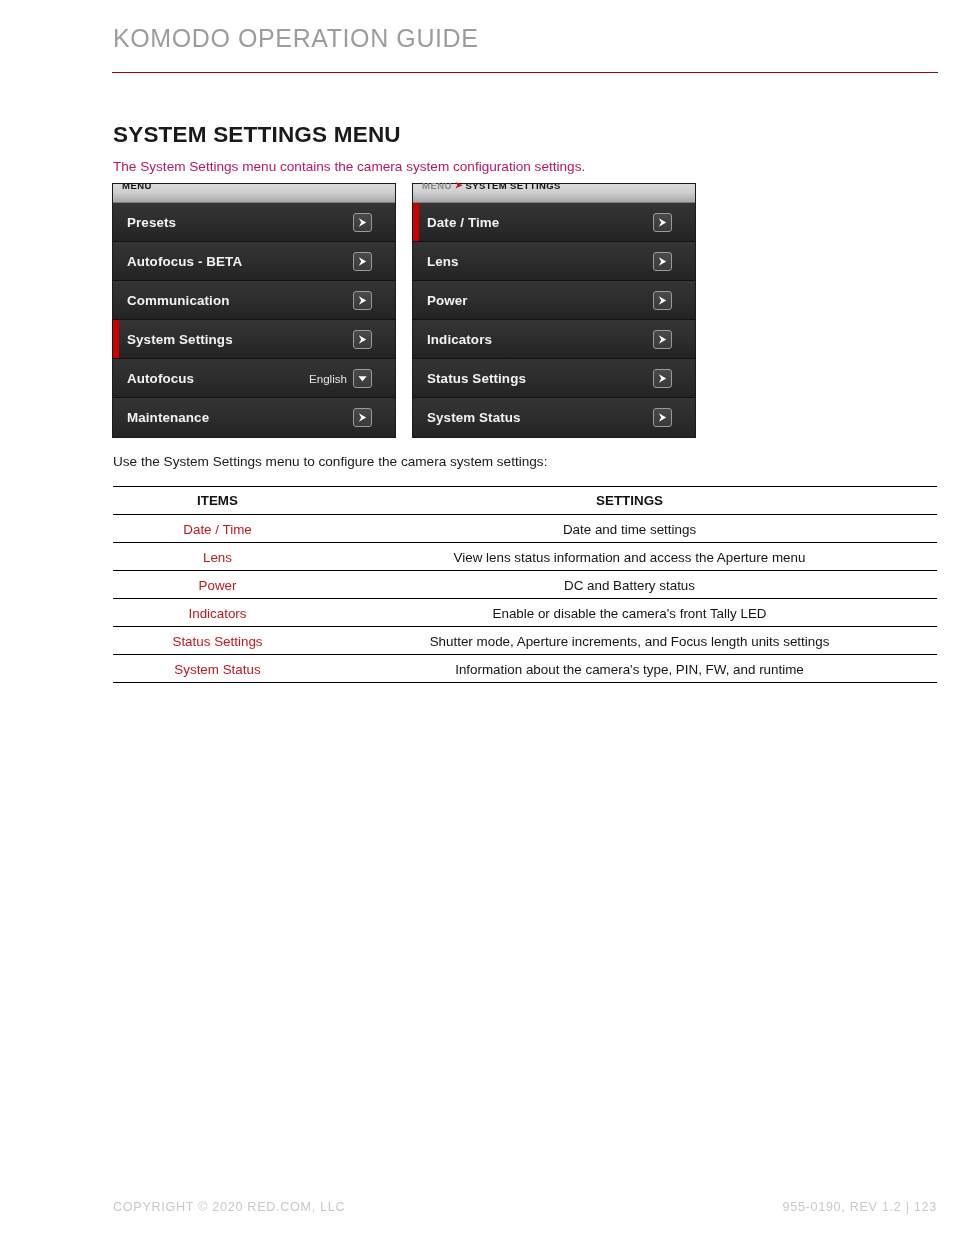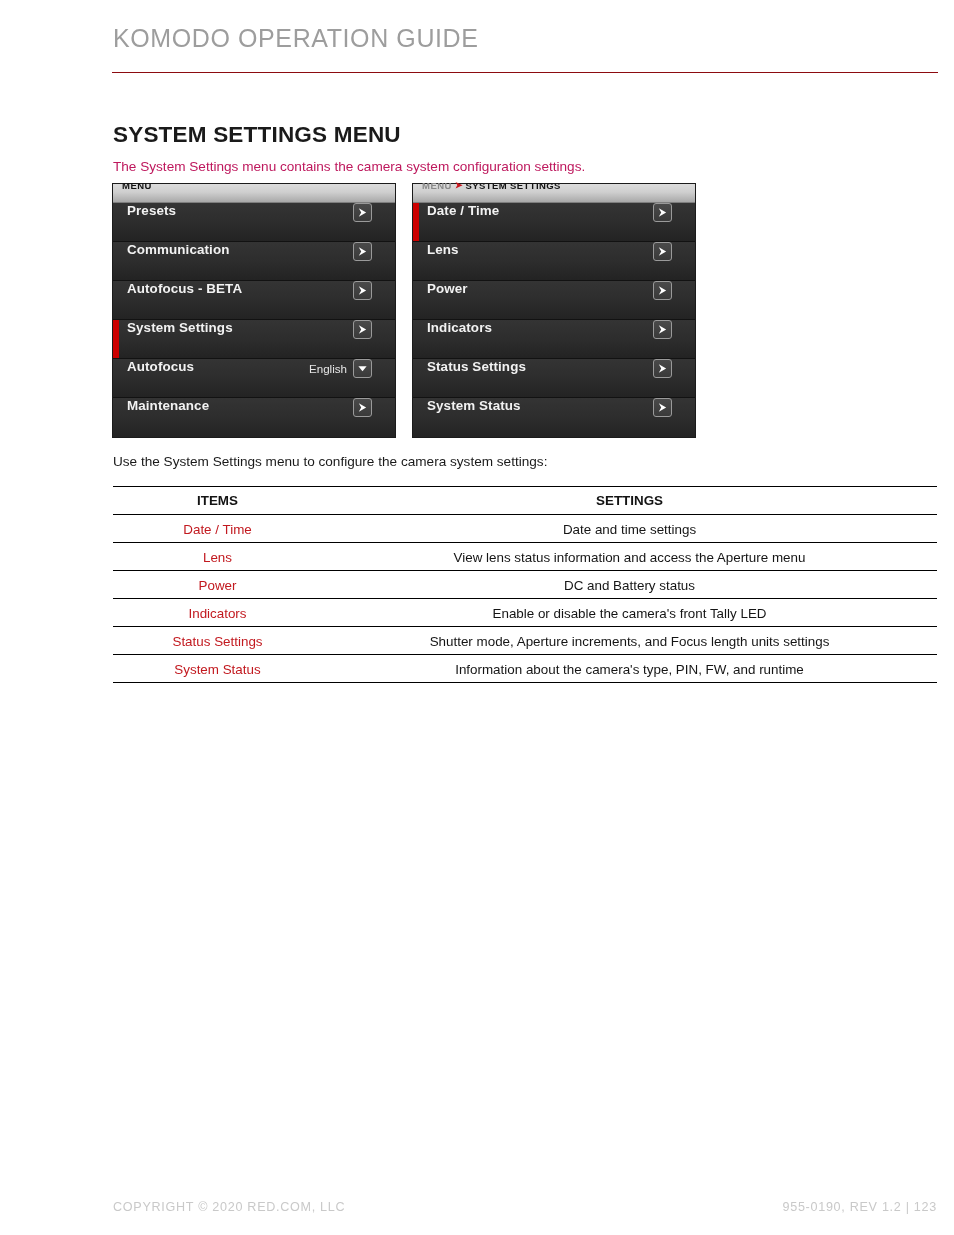--- a/index.html
+++ b/index.html
@@ -99,21 +99,21 @@
     font-weight: bold;
     letter-spacing: 0.4px;
     color: #141414;
   }
   .panel-titlebar.single .crumb-root { color: #141414; }
 
   .menu-row {
     position: relative;
     height: 39px;
     display: flex;
-    align-items: flex-start;
+    align-items: center;
     background: linear-gradient(to bottom, #343434 0%, #2d2d2d 50%, #232323 100%);
     border-bottom: 1px solid #121212;
   }
   .menu-row:last-child { border-bottom: none; }
   .menu-row.selected::before {
     content: "";
     position: absolute;
     left: 0; top: 0; bottom: 0;
     width: 6px;
     background: #cc0000;
@@ -227,31 +227,31 @@
             <span class="menu-row-label">Presets</span>
             <span class="menu-row-right">
               <span class="glyph-btn">
                 <svg width="11" height="11" viewBox="0 0 12 12">
                   <path d="M2 1.3 L10 6 L2 10.7 L4.6 6 Z" fill="#ffffff"></path>
                 </svg>
               </span>
             </span>
           </div>
           <div class="menu-row">
+            <span class="menu-row-label">Autofocus - BETA</span>
+            <span class="menu-row-right">
+              <span class="glyph-btn">
+                <svg width="11" height="11" viewBox="0 0 12 12">
+                  <path d="M2 1.3 L10 6 L2 10.7 L4.6 6 Z" fill="#ffffff"></path>
+                </svg>
+              </span>
+            </span>
+          </div>
+          <div class="menu-row">
             <span class="menu-row-label">Communication</span>
-            <span class="menu-row-right">
-              <span class="glyph-btn">
-                <svg width="11" height="11" viewBox="0 0 12 12">
-                  <path d="M2 1.3 L10 6 L2 10.7 L4.6 6 Z" fill="#ffffff"></path>
-                </svg>
-              </span>
-            </span>
-          </div>
-          <div class="menu-row">
-            <span class="menu-row-label">Autofocus - BETA</span>
             <span class="menu-row-right">
               <span class="glyph-btn">
                 <svg width="11" height="11" viewBox="0 0 12 12">
                   <path d="M2 1.3 L10 6 L2 10.7 L4.6 6 Z" fill="#ffffff"></path>
                 </svg>
               </span>
             </span>
           </div>
           <div class="menu-row selected">
             <span class="menu-row-label">System Settings</span>

